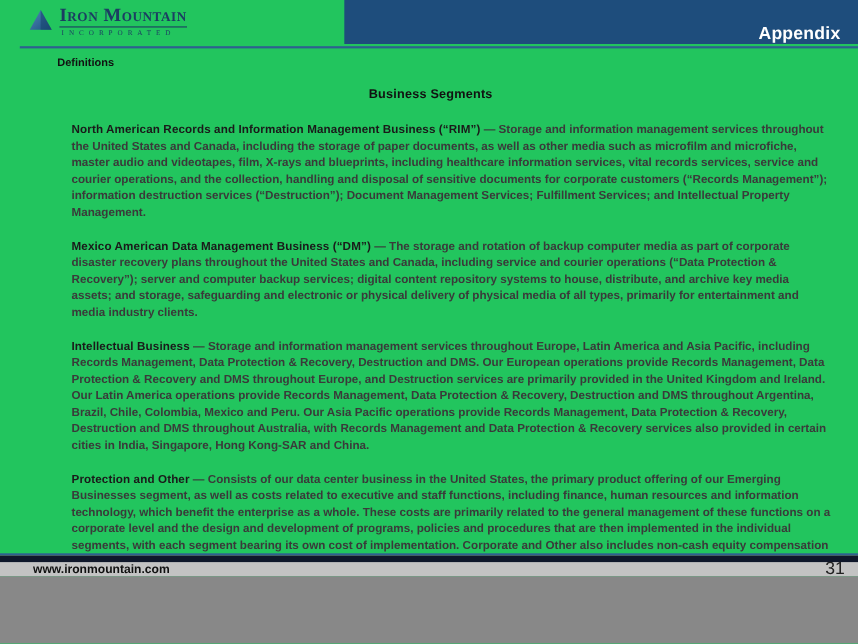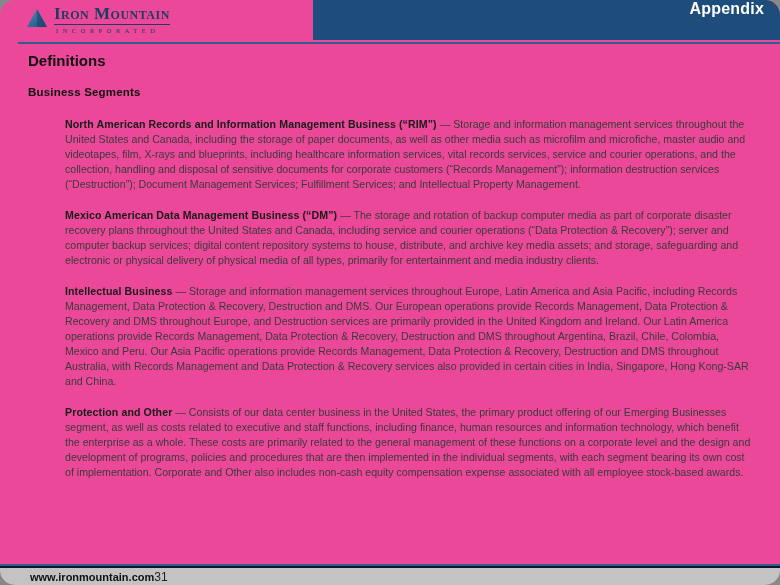--- a/index.html
+++ b/index.html
@@ -1,24 +1,23 @@
 <!DOCTYPE html>
 <html><head>
 <meta charset="utf-8">
 <style>
   * { margin:0; padding:0; box-sizing:border-box; }
   html,body { background:#888; }
   .slide {
     position:relative;
-    width:780px; height:585px;
-    background:#ec4899;
+    width:780px; height:524px;
+    background:#22c55e;
     font-family:"Liberation Sans", sans-serif;
     overflow:hidden;
     margin:0 auto;
-    border-radius:15px;
   }
 
   
   .logo-block {
     position:absolute; top:5px; left:26px;
     display:flex; align-items:flex-start; gap:6px;
   }
   .logo-triangle { display:block; margin-top:3px; }
   .logo-text { display:flex; flex-direction:column; }
   .logo-name {
@@ -32,67 +31,69 @@
   }
   .logo-sub {
     font-family:"Liberation Serif", serif;
     font-size:6.5px; letter-spacing:4.5px;
     color:#1c3d62; margin-top:2px;
     padding-left:2px;
   }
   .navy-bar {
     position:absolute; top:0; left:313px; right:0; height:40px;
     background:#1e4d7c;
-    display:flex; align-items:flex-start; justify-content:flex-end;
+    display:flex; align-items:flex-end; justify-content:flex-end;
     padding-right:16px;
   }
   .navy-bar .title {
     color:#ffffff; font-weight:bold; font-size:16px;
     letter-spacing:0.2px;
   }
   .header-rule {
     position:absolute; top:42px; left:18px; right:0; height:2px;
     background:#2e5f90;
   }
 
   
   .content {
     position:absolute; top:52px; left:28px; right:25px;
     color:#000;
   }
   .h-def {
-    font-size:15px; font-weight:bold; color:#111;
+    font-size:10px; font-weight:bold; color:#111;
     margin-bottom:17px;
+    margin-left:24px;
   }
   .h-seg {
     font-size:11.5px; font-weight:bold; color:#111;
-    margin-bottom:19px; letter-spacing:0.2px;
+    margin-bottom:19px; letter-spacing:0.2px;text-align:center;
   }
   .para {
     margin-left:37px;
     font-size:10.6px; line-height:15px;
     color:#3a3a3a;
     margin-bottom:16px;
+    font-weight:bold;
   }
   .para strong { color:#1a1a1a; letter-spacing:0.1px; }
 
   
   .footer-rule {
     position:absolute; bottom:19px; left:0; right:0; height:2px;
     background:#2e5f90;
   }
   .footer-bar {
     position:absolute; bottom:0; left:0; right:0; height:19px;
     background:#c3c3c3;
-    border-top:2px solid #0f172a;
-    display:flex; align-items:center; justify-content:flex-start;
-    padding:0 24px 0 30px;
+    border-top:6px solid #0f172a;
+    display:flex; align-items:center; justify-content:space-between;
+    padding:0 12px 0 30px;
   }
   .footer-site { font-size:11px; font-weight:bold; color:#111; }
-  .footer-page { font-size:12px; color:#222; }
+  .footer-page { font-size:16px; color:#222; }
 </style>
 </head>
 <body>
 
 <div class="slide">
 
   <div class="logo-block">
     <svg class="logo-triangle" width="22" height="20" viewBox="0 0 22 20">
       <defs>
         <linearGradient id="triGrad" x1="0" y1="0" x2="1" y2="1">

